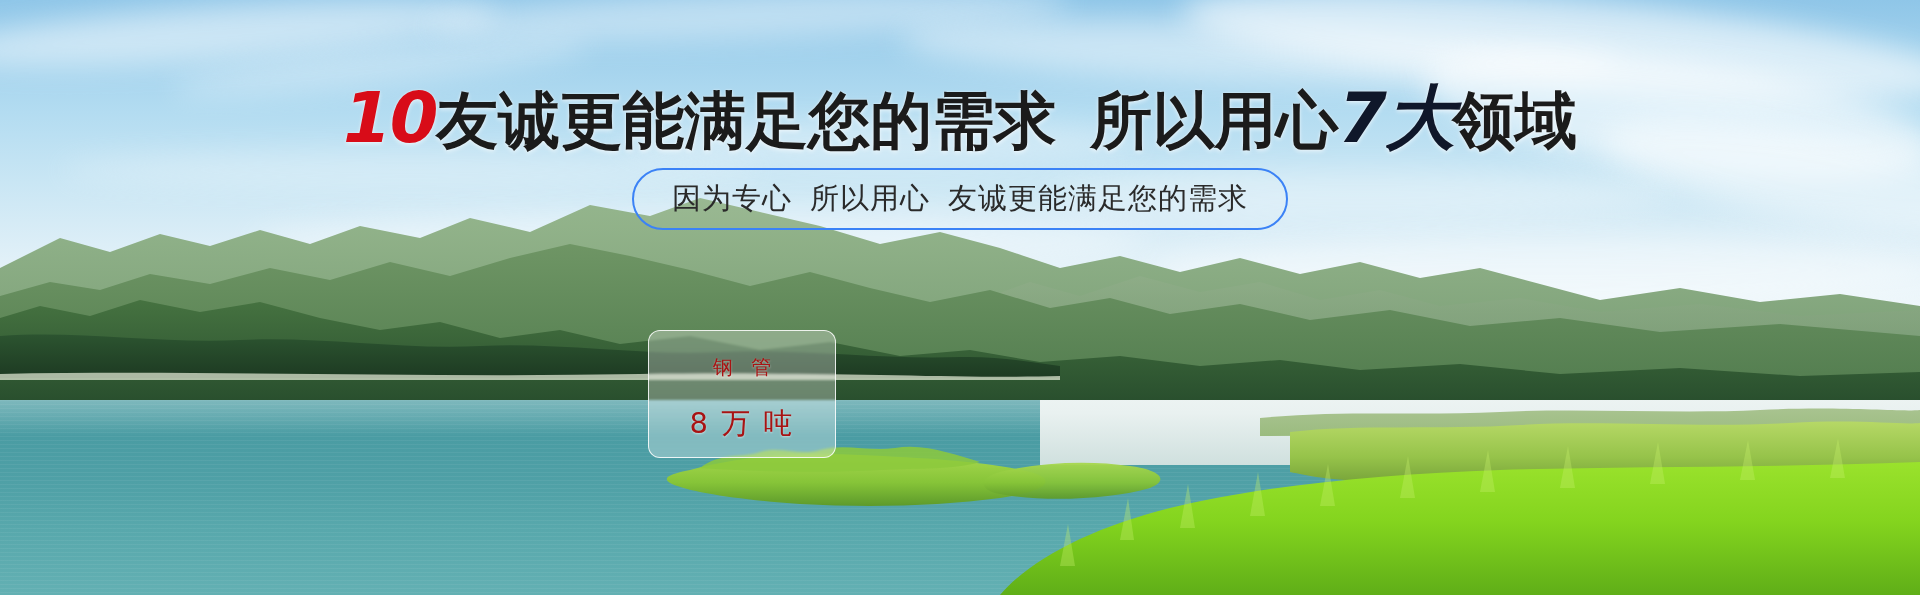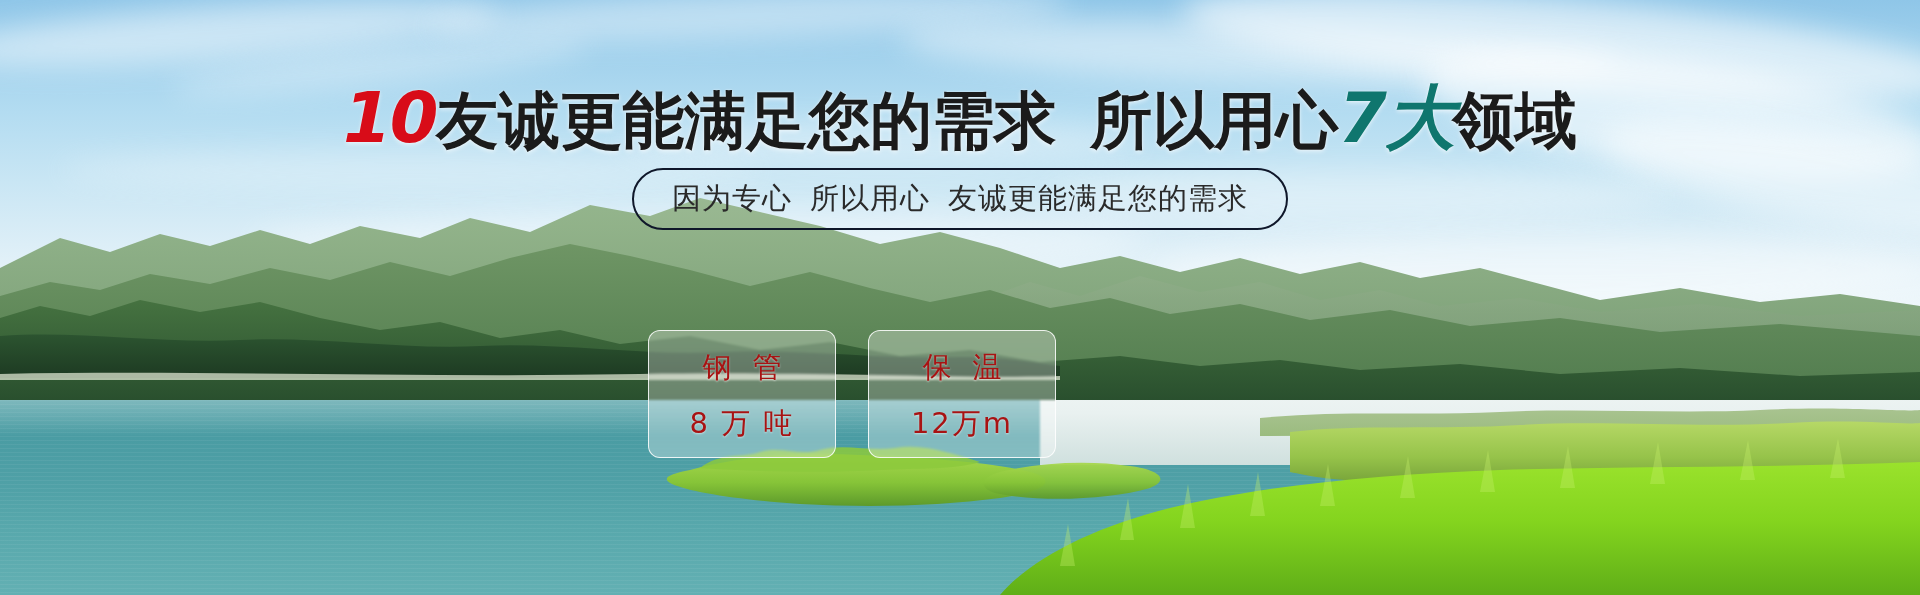--- a/index.html
+++ b/index.html
@@ -111,32 +111,32 @@
   }
   .headline .num {
     color:#d80c18;
     font-size:70px;
     font-style:italic;
     font-weight:bold;
     letter-spacing:-2px;
     margin-right:0px;
   }
   .headline .red {
-    color:#0f766e;
+    color:#0f172a;
   }
   .headline .gap { display:inline-block; width:34px; }
 
   .subtitle-wrap {
     position:absolute;
     left:0; right:0; top:168px;
     display:flex;
     justify-content:center;
   }
   .subtitle {
-    border:2px solid #0f172a;
+    border:2px solid #3b82f6;
     border-radius:34px;
     padding:9px 38px 11px;
     font-size:29px;
     line-height:38px;
     color:#2a2a2a;
     letter-spacing:1px;
     white-space:nowrap;
     background:rgba(255,255,255,0.05);
   }
   .subtitle .sp { display:inline-block; width:18px; }
@@ -156,21 +156,21 @@
     background:rgba(255,255,255,0.30);
     backdrop-filter:blur(1px);
     display:flex;
     flex-direction:column;
     align-items:center;
     justify-content:center;
     color:#a81313;
     box-shadow:0 0 0 0 rgba(0,0,0,0);
   }
   .card .c-label {
-    font-size:29px;
+    font-size:20px;
     line-height:36px;
     letter-spacing:6px;
     text-indent:6px;
     font-weight:normal;
     margin-bottom:14px;
     text-shadow:0 1px 2px rgba(255,255,255,.5);
   }
   .card .c-value {
     font-size:29px;
     line-height:34px;
@@ -340,22 +340,16 @@
     <div class="cards">
 
       <div class="card">
         <div class="c-label">钢 管</div>
         <div class="c-value">
           <span>8 万 吨</span><sup></sup>
         </div>
       </div>
 
 
-      <div class="card">
-        <div class="c-label">保 温</div>
-        <div class="c-value">
-          <span>12万m</span><sup></sup>
-        </div>
-      </div>
 
     </div>
   </div>
 </div>
 
 </body></html>

